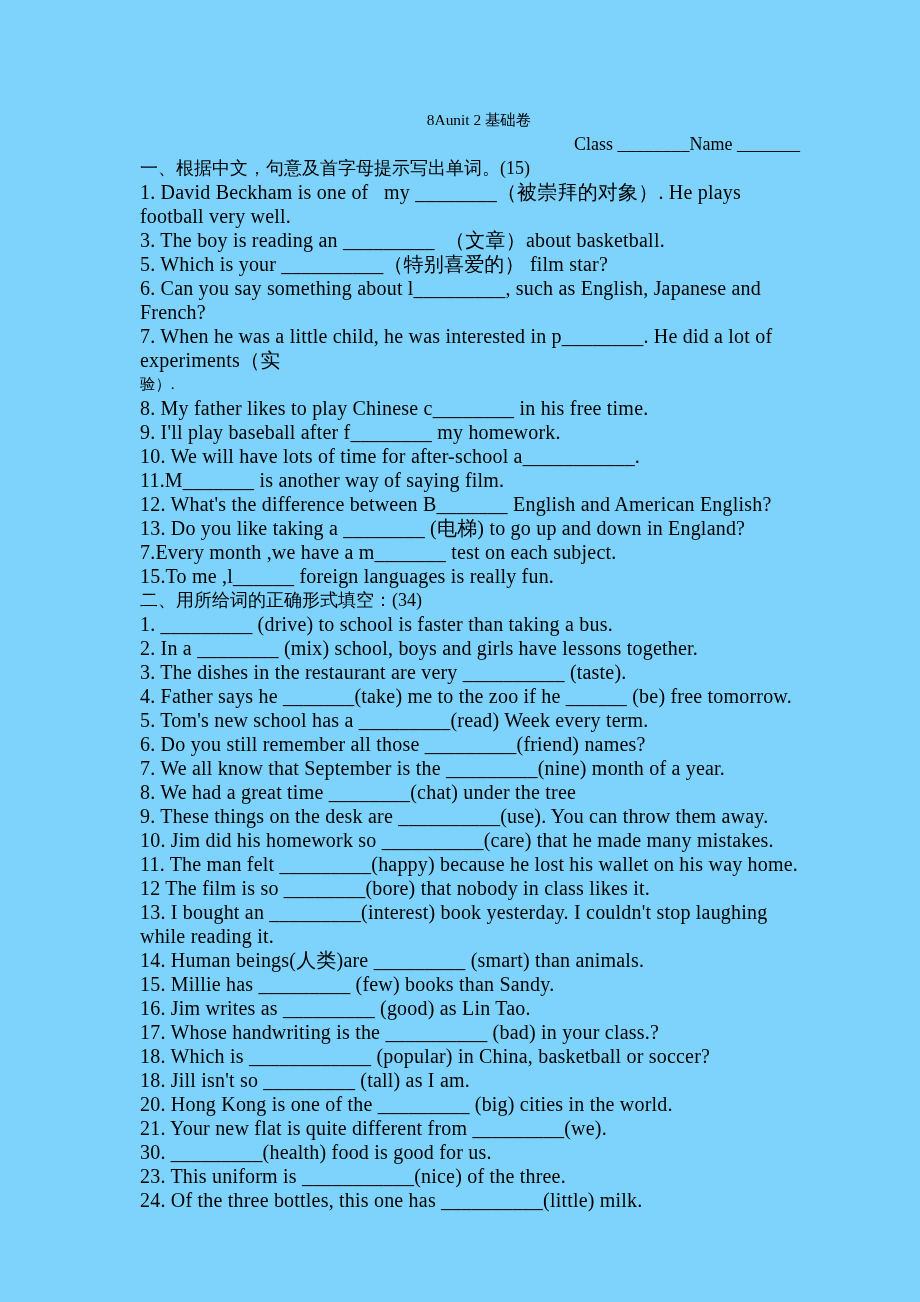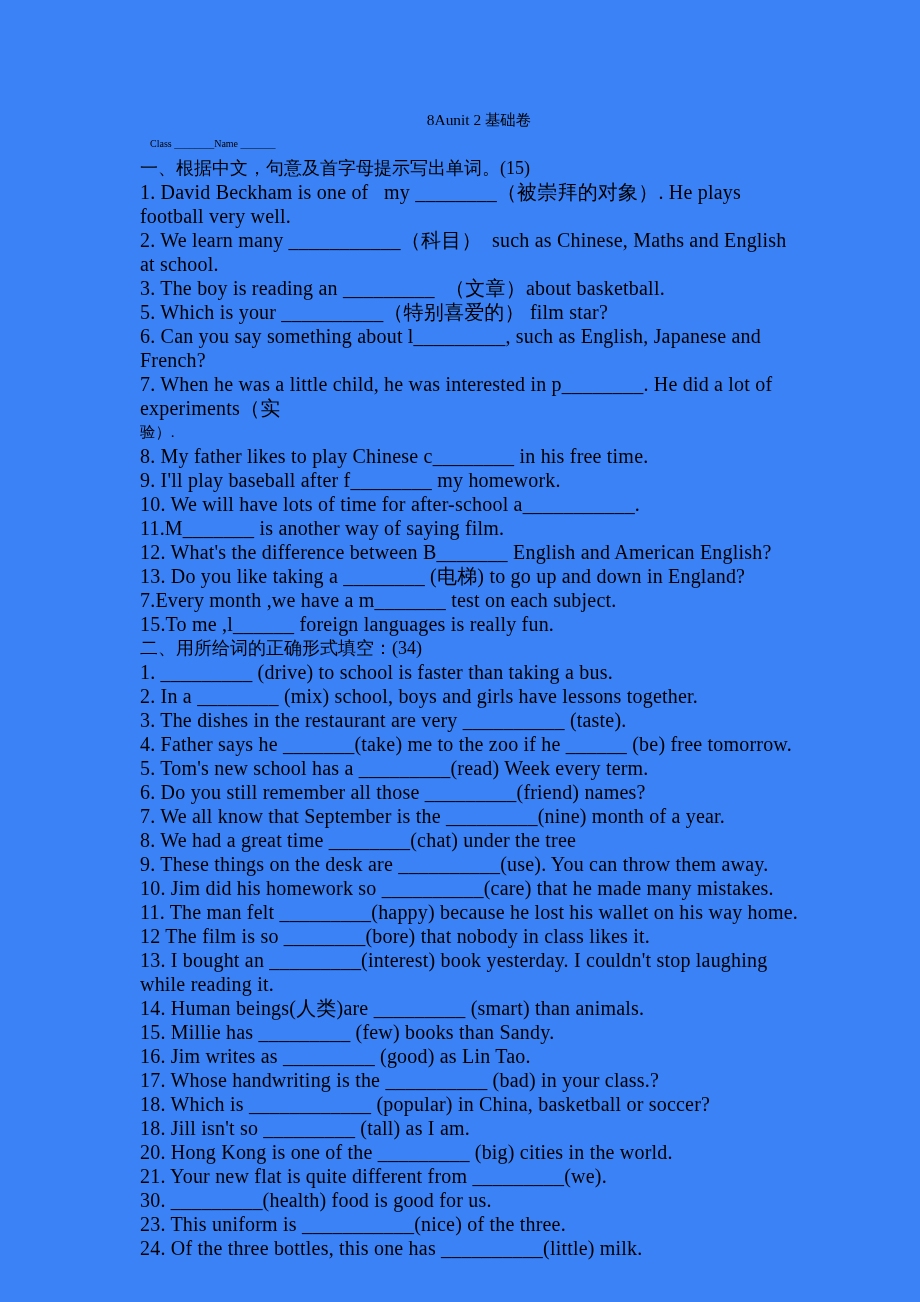--- a/index.html
+++ b/index.html
@@ -14,43 +14,43 @@
     font-family: "Liberation Serif", "DejaVu Serif", serif;
     color: #000000;
     overflow: hidden;
   }
   .page {
     position: absolute;
     left: 0;
     top: 0;
     width: 920px;
     height: 1302px;
-    background: #3b82f6;
+    background: #7dd3fc;
   }
   .doc-body {
     position: absolute;
     left: 140px;
     top: 108px;
     width: 660px;
   }
   .line {
     font-size: 20px;
     line-height: 24px;
     white-space: pre-wrap;
     letter-spacing: 0.01em;
   }
   .title {
     text-align: center;
     font-size: 15.4px;
     line-height: 24px;
     padding-left: 18px;
   }
   .subtitle {
-    text-align: left;
-    font-size: 10px;
+    text-align: right;
+    font-size: 18px;
     line-height: 24px;
     padding-left: 10px;
   }
   .section-head {
     font-size: 18px;
     line-height: 24px;
     white-space: pre-wrap;
   }
   .wrap-line {
     font-size: 15.4px;
@@ -63,21 +63,20 @@
 
 <div class="page">
   <div class="doc-body">
 
     <div class="title">8Aunit 2  基础卷</div>
     <div class="subtitle">Class ________Name _______</div>
 
     <div class="section-head">一、根据中文，句意及首字母提示写出单词。(15)</div>
 
     <div class="line">1. David Beckham is one of   my ________（被崇拜的对象）. He plays football very well.</div>
-    <div class="line">2. We learn many ___________（科目）  such as Chinese, Maths and English at school.</div>
     <div class="line">3. The boy is reading an _________  （文章）about basketball.</div>
     <div class="line">5. Which is your __________（特别喜爱的） film star?</div>
     <div class="line">6. Can you say something about l_________, such as English, Japanese and French?</div>
     <div class="line">7. When he was a little child, he was interested in p________. He did a lot of experiments（实</div>
     <div class="wrap-line">验）.</div>
     <div class="line">8. My father likes to play Chinese c________ in his free time.</div>
     <div class="line">9. I'll play baseball after f________ my homework.</div>
     <div class="line">10. We will have lots of time for after-school a___________.</div>
     <div class="line">11.M_______ is another way of saying film.</div>
     <div class="line">12. What's the difference between B_______ English and American English?</div>

